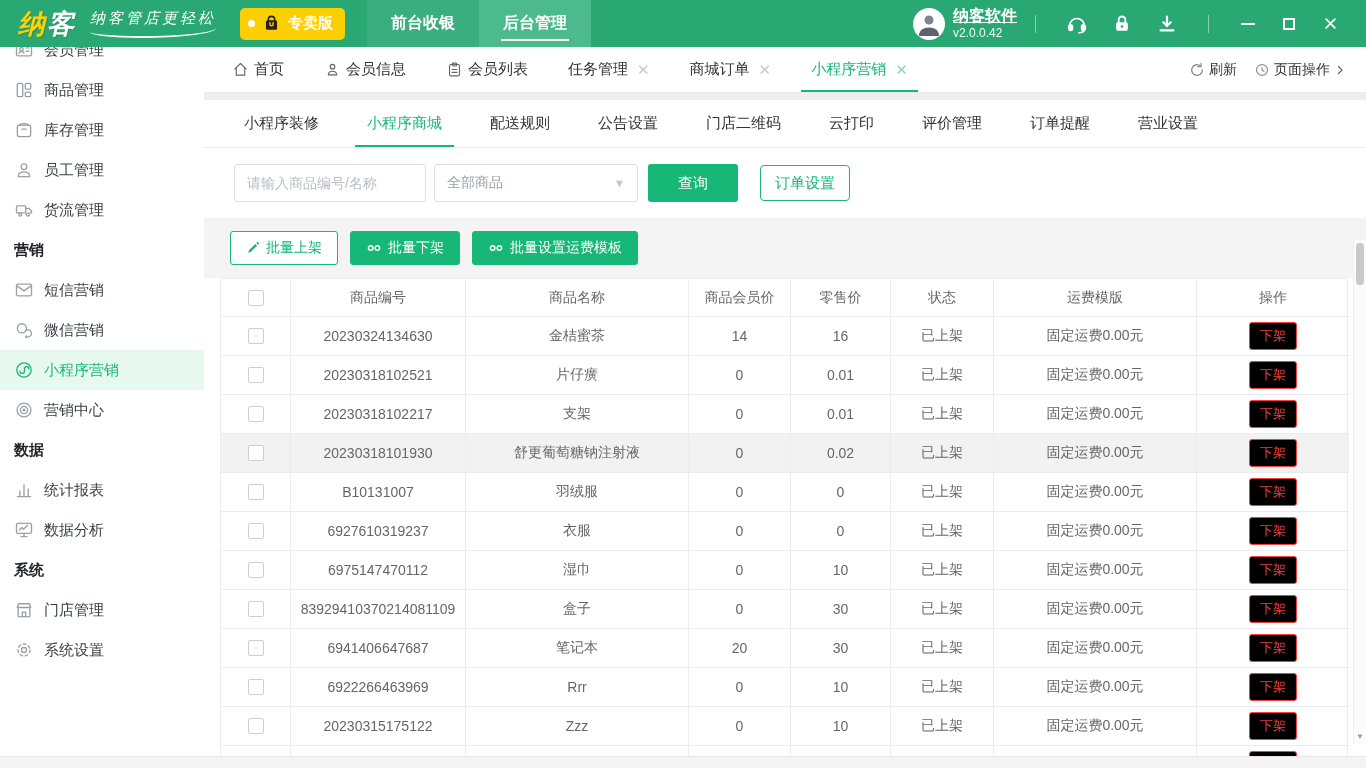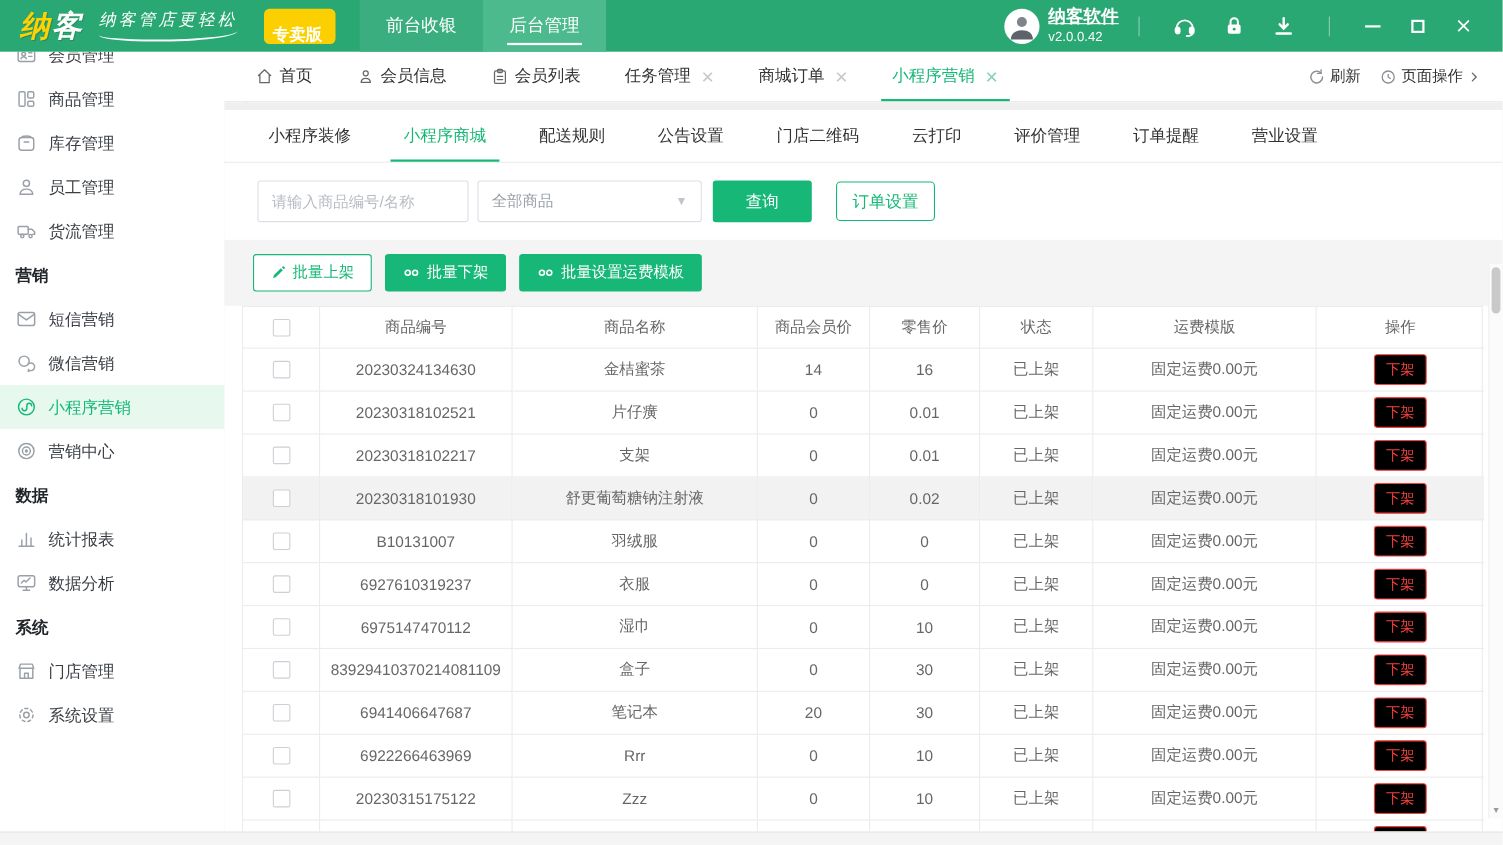--- a/index.html
+++ b/index.html
@@ -10,25 +10,25 @@
   
   .topbar { position:absolute; left:0; top:0; width:1366px; height:47px;
     background:#2aa873; display:flex; align-items:center; color:#fff; z-index:40; }
   .brand { font-size:27px; font-weight:bold; font-style:italic; letter-spacing:2px;
     margin-left:18px; text-shadow:1px 1px 0 rgba(0,0,0,.15); }
   .brand b { color:#ffd101; font-style:italic; }
   .slogan { font-size:15px; font-style:italic; margin-left:14px; padding-bottom:8px;
     border-bottom:2px solid #fff; border-radius:0 0 60% 40%/0 0 10px 6px; letter-spacing:3px; }
   .badge { margin-left:24px; background:#fcd000; border-radius:5px; height:32px;
     display:flex; align-items:center; gap:7px; padding:0 12px 0 8px;
-    font-size:15px; font-weight:bold; color:#fff;flex-direction:column; }
+    font-size:15px; font-weight:bold; color:#fff; }
   .badge .dot { width:7px; height:7px; border-radius:50%; background:#fff; }
   .topnav { display:flex; height:47px; margin-left:22px; }
   .topnav .tab { padding:0 24px; display:flex; align-items:center; font-size:16px;
-    cursor:default; position:relative; }
+    cursor:default; position:relative;font-weight:bold; }
   .topnav .tab.front { background:#3bae80; }
   .topnav .tab.back { background:#4cba8c; }
   .topnav .tab.back::after { content:""; position:absolute; left:22px; right:22px;
     bottom:6px; height:2px; background:#fff; }
   .topright { margin-left:auto; display:flex; align-items:center; margin-right:14px; }
   .avatar { width:32px; height:32px; border-radius:50%; background:#fff; overflow:hidden; }
   .usercol { margin-left:8px; line-height:1.25; }
   .uname { font-size:16px; font-weight:bold;text-decoration:underline; }
   .uver { font-size:12px; opacity:.95; }
   .vsep { width:1px; height:18px; background:rgba(255,255,255,.45); margin:0 18px; }

